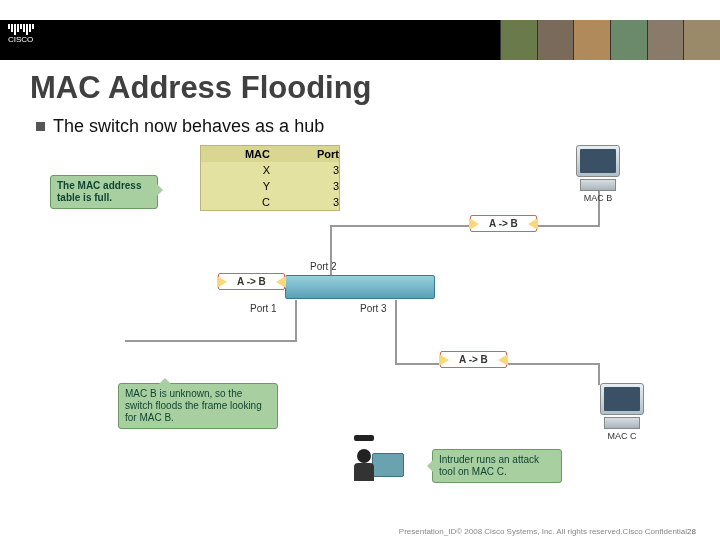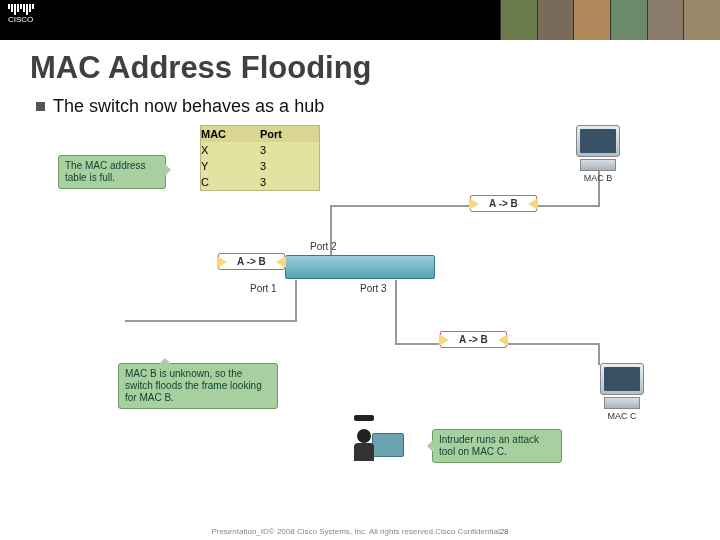--- a/index.html
+++ b/index.html
@@ -13,20 +13,21 @@
     overflow: hidden;
   }
   
   .banner {
     height: 40px;
     background: #000;
     position: relative;
     display: flex;
     justify-content: space-between;
     align-items: flex-start;
+    margin-top: 20px;
   }
   .cisco-logo {
     color: #fff;
     font-size: 8px;
     padding: 4px 8px;
     line-height: 1;
   }
   .cisco-logo .bars {
     display: flex;
     gap: 1px;
@@ -72,23 +73,23 @@
   
   .diagram {
     position: relative;
     width: 620px;
     height: 340px;
     margin: 8px auto 0 auto;
   }
   .mac-table {
     position: absolute;
     left: 150px; top: 0;
-    width: 120px;
+    width: 140px;
     font-size: 11px;
-    text-align: left;
+    text-align: right;
     background: #e4e2a0;
     border: 1px solid #b8b67a;
   }
   .mac-table .hdr { display: flex; font-weight: bold; background: #d8d690; }
   .mac-table .hdr div, .mac-table .row div { flex: 1; padding: 2px 0; }
   .mac-table .row { display: flex; }
   .callout {
     position: absolute;
     background: #a8cfa0;
     border: 1px solid #6b9a62;
@@ -97,21 +98,21 @@
     padding: 4px 6px;
     color: #143;
     line-height: 1.2;
   }
   .callout::after { 
     content: '';
     position: absolute;
     width: 0; height: 0;
     border: 6px solid transparent;
   }
-  .callout.full-tab { left: 8px; top: 30px; width: 108px; }
+  .callout.full-tab { left: 0; top: 30px; width: 108px; font-weight: bold; }
   .callout.full-tab::after { right: -12px; top: 8px; border-left-color: #a8cfa0; }
   .callout.unknown { left: 68px; top: 238px; width: 160px; }
   .callout.unknown::after {
     left: 40px; top: -12px; border-bottom-color: #a8cfa0;
   }
   .callout.intruder { left: 382px; top: 304px; width: 130px; }
   .callout.intruder::after {
     left: -12px; top: 10px; border-right-color: #a8cfa0;
   }
   
@@ -226,21 +227,21 @@
     width: 20px; height: 18px;
     background: #333;
     margin: 0 auto;
     border-radius: 4px 4px 0 0;
   }
   
   .footer {
     position: absolute;
     left: 0; right: 0; bottom: 4px;
     display: flex;
-    justify-content: center;
+    justify-content: flex-end;
     align-items: center;
     padding: 0 24px;
     font-size: 8px;
     color: #888;
   }
   .footer .pg { color: #666; }
 </style>
 </head>
 <body>
 

